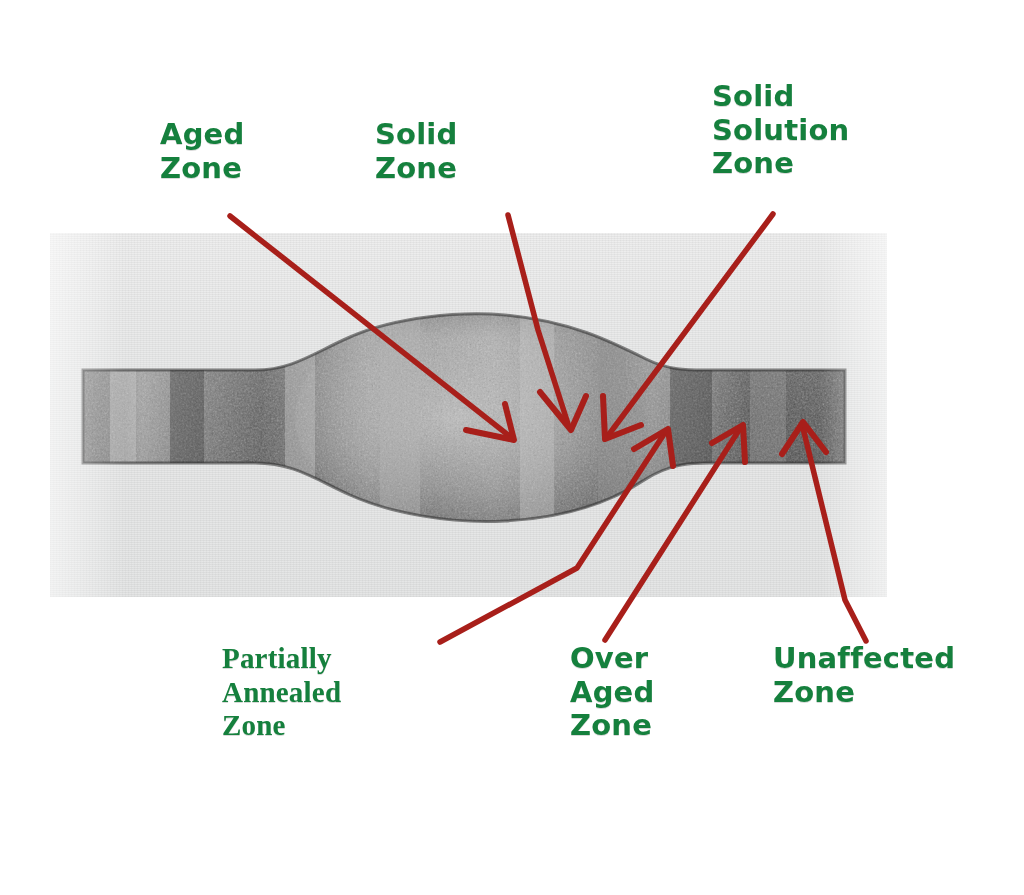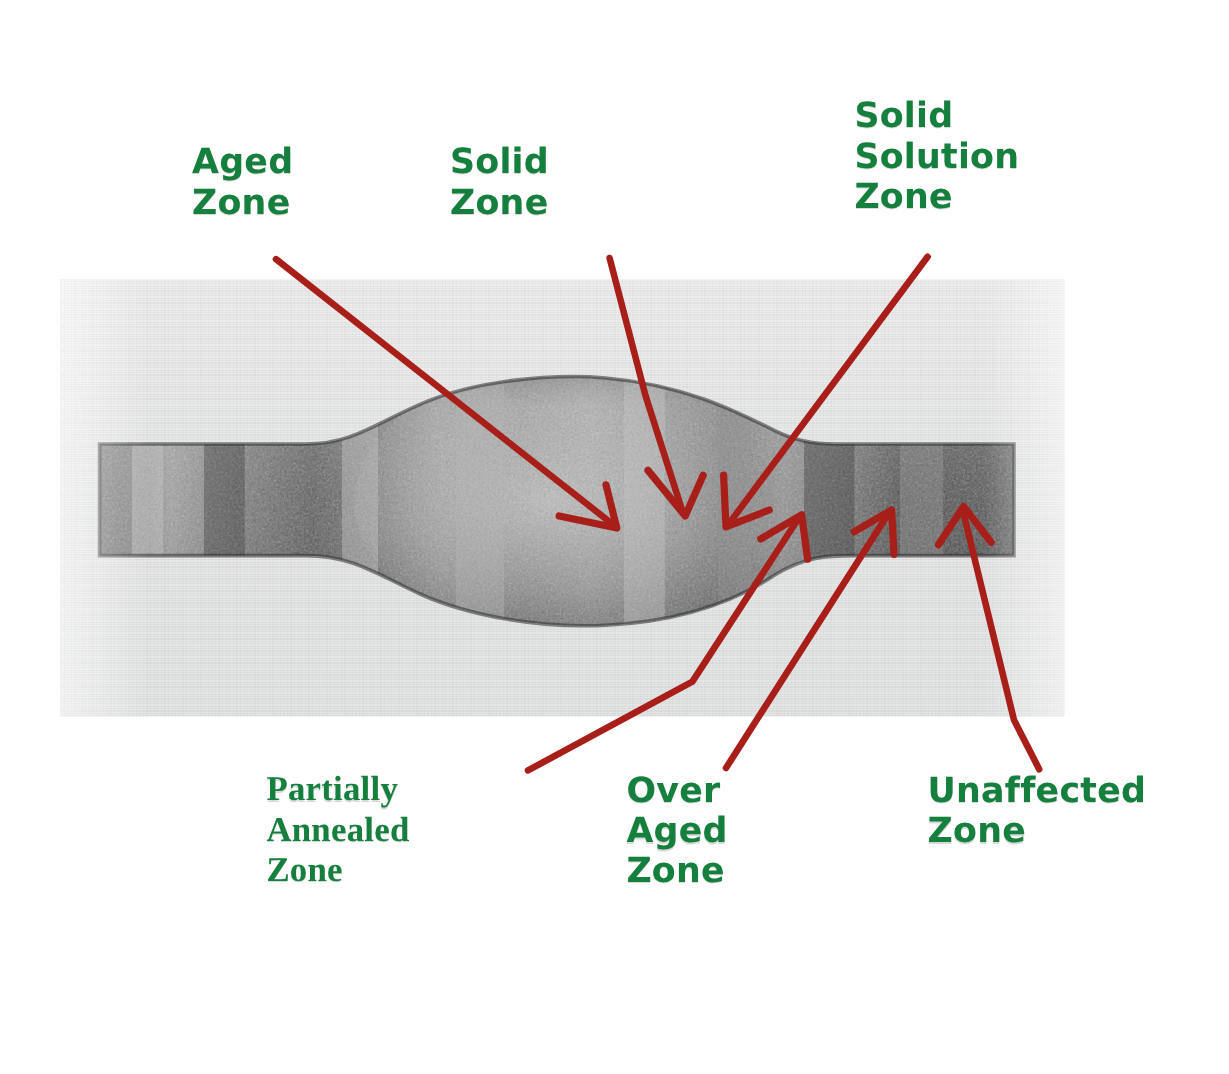--- a/index.html
+++ b/index.html
@@ -45,21 +45,21 @@
     line-height:1.16;
     text-align:left;
     letter-spacing:.2px;
     white-space:pre-line;
     text-shadow:0 1px 0 rgba(120,120,120,.28);
   }
   .lbl-weld{left:160px;top:118px;width:180px;}
   .lbl-fusion{left:375px;top:118px;width:195px;}
   .lbl-solid{left:712px;top:80px;width:232px;}
   .lbl-partial{left:222px;top:642px;width:268px;font-family:Liberation Serif, serif;}
-  .lbl-over{left:522px;top:642px;width:190px;}
+  .lbl-over{left:570px;top:642px;width:190px;}
   .lbl-unaffected{left:773px;top:642px;width:262px;}
 
   .arrows{position:absolute;left:0;top:0;width:1024px;height:895px;pointer-events:none;}
 </style>
 </head>
 <body>
 
 <div id="figure">
 
   <div class="photo-panel">

